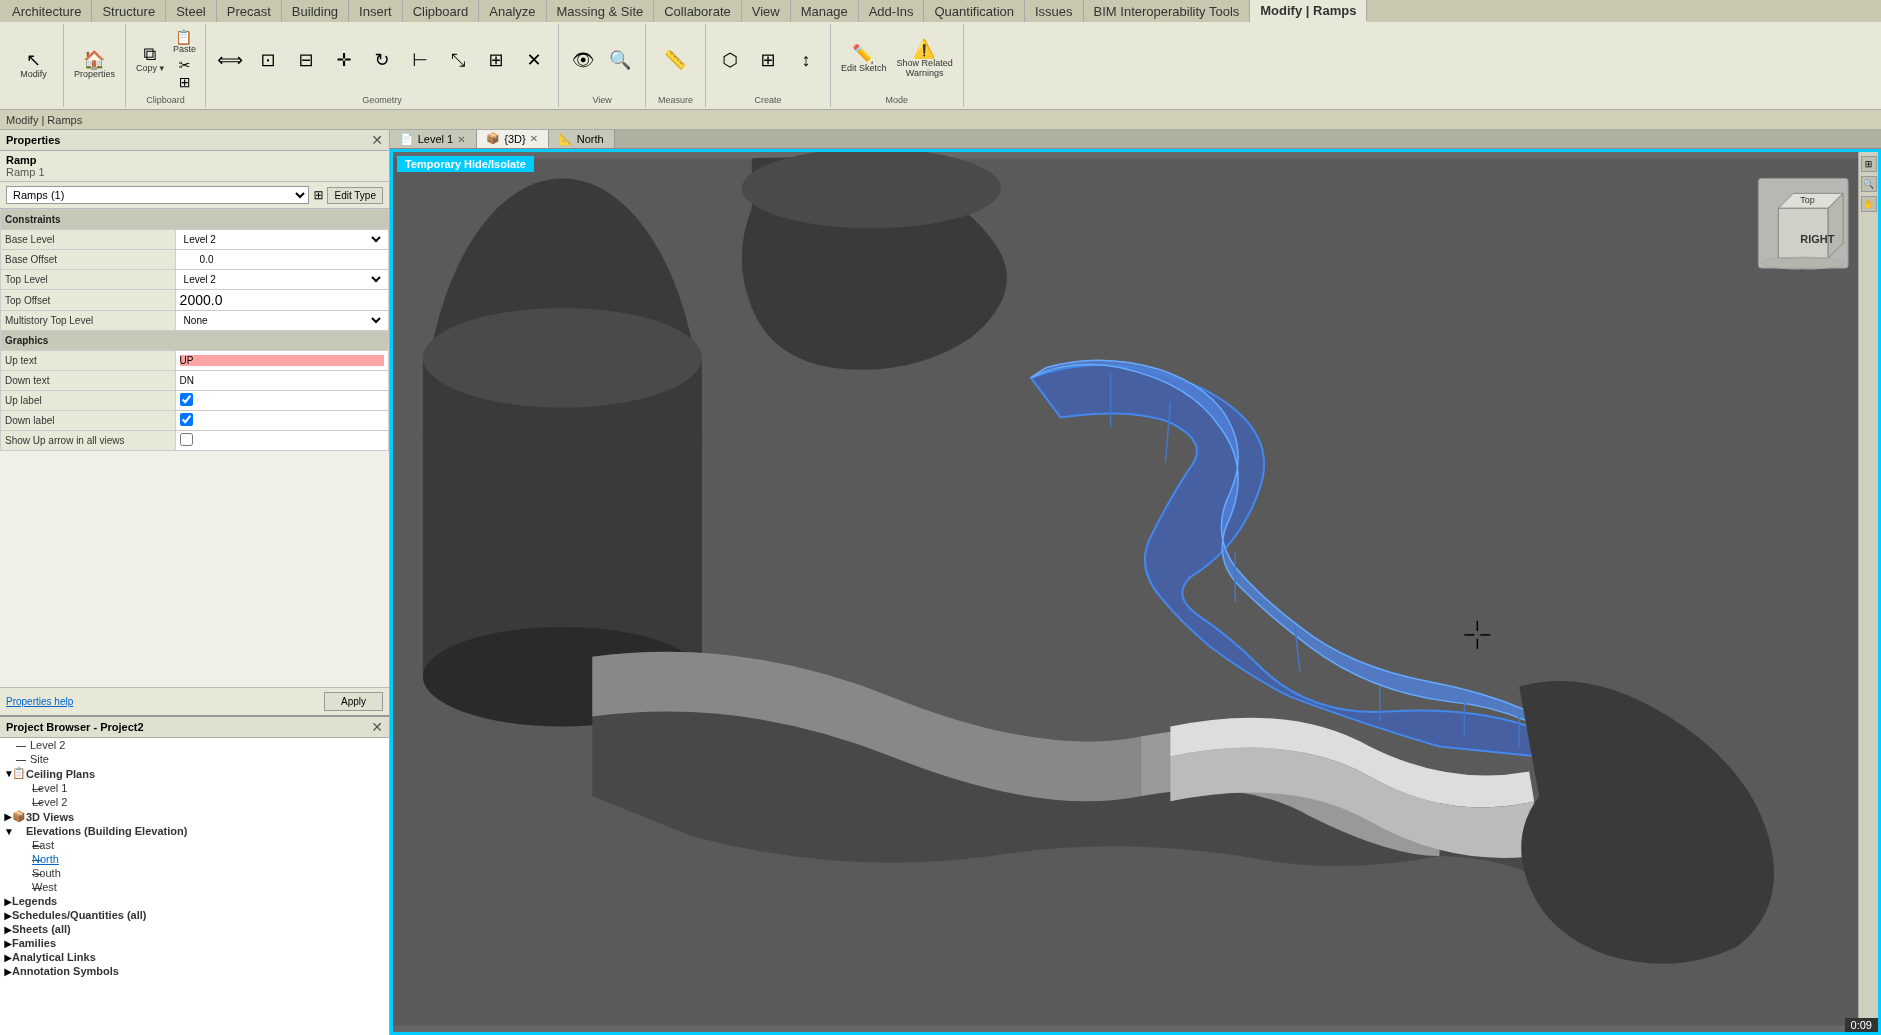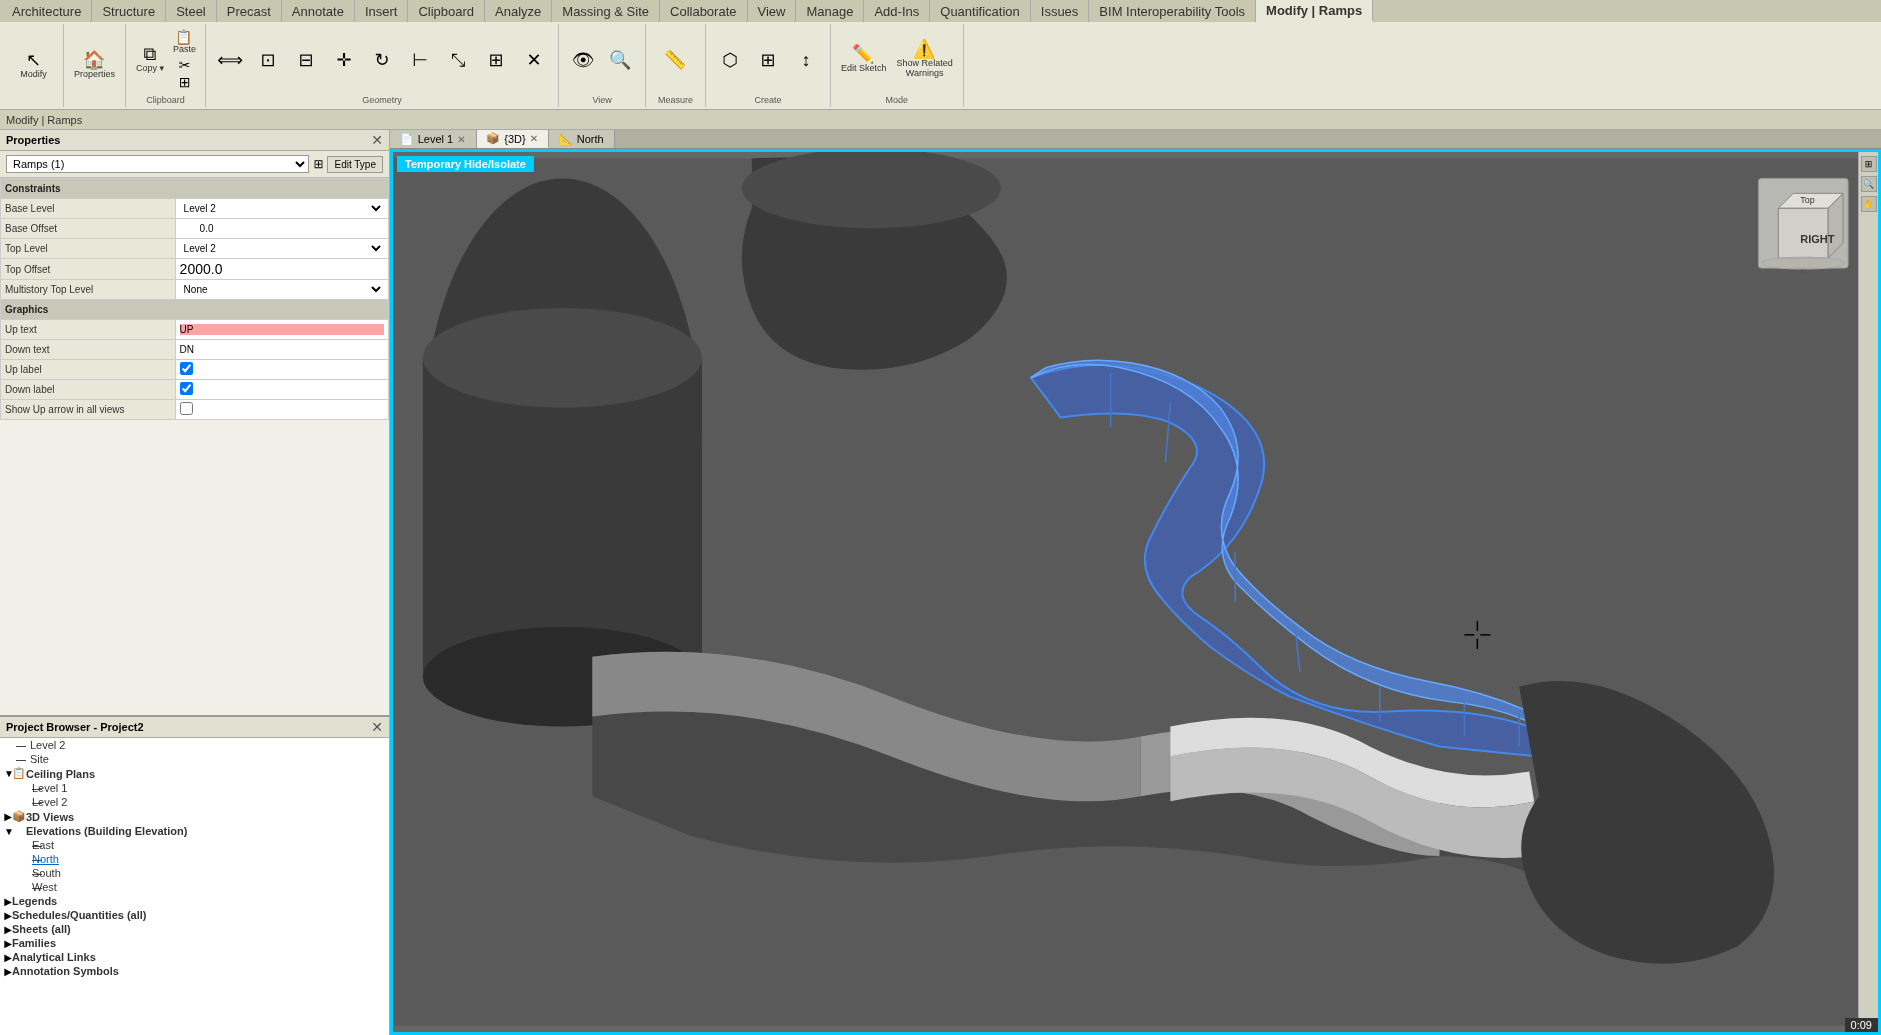--- a/index.html
+++ b/index.html
@@ -89,21 +89,21 @@
   </style>
 </head>
 <body>
 
 <div class="ribbon">
   <div class="ribbon-tabs">
     <div class="ribbon-tab">Architecture</div>
     <div class="ribbon-tab">Structure</div>
     <div class="ribbon-tab">Steel</div>
     <div class="ribbon-tab">Precast</div>
-    <div class="ribbon-tab">Annotate</div>
+    <div class="ribbon-tab">Building</div>
     <div class="ribbon-tab">Insert</div>
     <div class="ribbon-tab">Clipboard</div>
     <div class="ribbon-tab">Analyze</div>
     <div class="ribbon-tab">Massing &amp; Site</div>
     <div class="ribbon-tab">Collaborate</div>
     <div class="ribbon-tab">View</div>
     <div class="ribbon-tab">Manage</div>
     <div class="ribbon-tab">Add-Ins</div>
     <div class="ribbon-tab">Quantification</div>
     <div class="ribbon-tab">Issues</div>
@@ -245,20 +245,24 @@
 <div class="main-layout">
 
   <div class="left-panel">
 
     <div class="properties-panel">
       <div class="panel-header">
         <span class="panel-title">Properties</span>
         <span class="close-btn">✕</span>
       </div>
 
+      <div style="padding:3px 6px; background:#e8e8d8; border-bottom:1px solid #bbb; font-size:11px;">
+        <div style="font-weight:bold;">Ramp</div>
+        <div style="color:#555;">Ramp 1</div>
+      </div>
 
       <div class="prop-selector">
         <select style="font-size:11px;">
           <option>Ramps (1)</option>
         </select>
         <span style="font-size:12px; cursor:pointer;">⊞</span>
         <button class="edit-type-btn">Edit Type</button>
       </div>
 
       <div class="props-table">
@@ -309,20 +313,24 @@
               <td><input type="checkbox" class="prop-checkbox" checked="" style=""></td>
             </tr>
             <tr>
               <td>Show Up arrow in all views</td>
               <td><input type="checkbox" class="prop-checkbox" style=""></td>
             </tr>
           </tbody>
         </table>
       </div>
 
+      <div class="props-footer">
+        <a class="props-help-link">Properties help</a>
+        <button class="apply-btn">Apply</button>
+      </div>
     </div>
 
     <div class="project-browser">
       <div class="browser-header">
         <span class="panel-title">Project Browser - Project2</span>
         <span class="close-btn">✕</span>
       </div>
       <div class="browser-content">
         <div class="tree-item">
           <span class="tree-toggle tree-indent-1">—</span>

